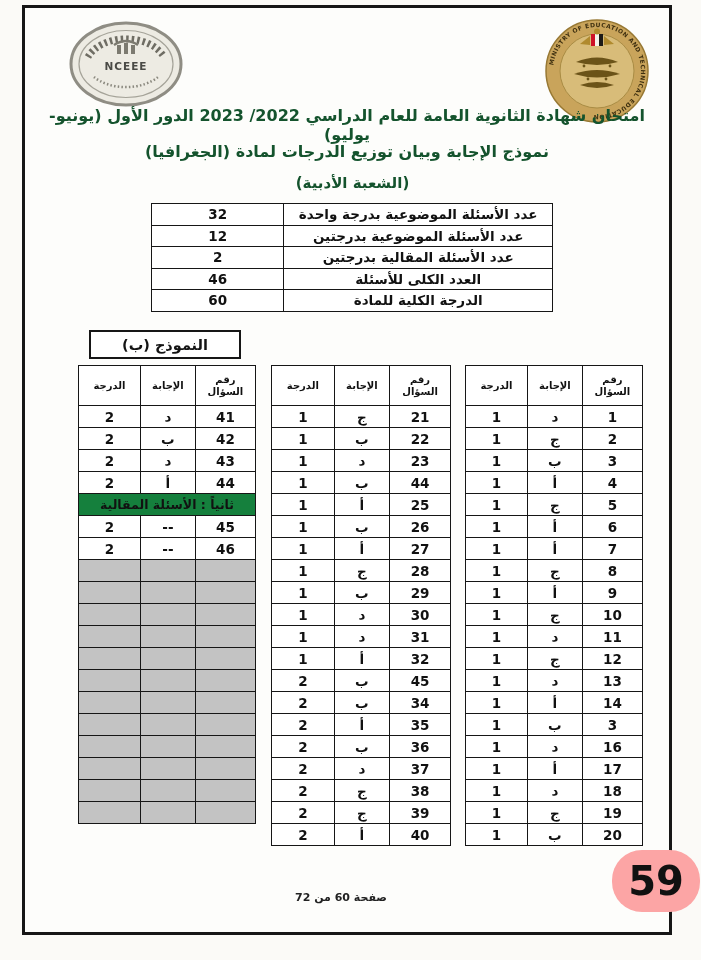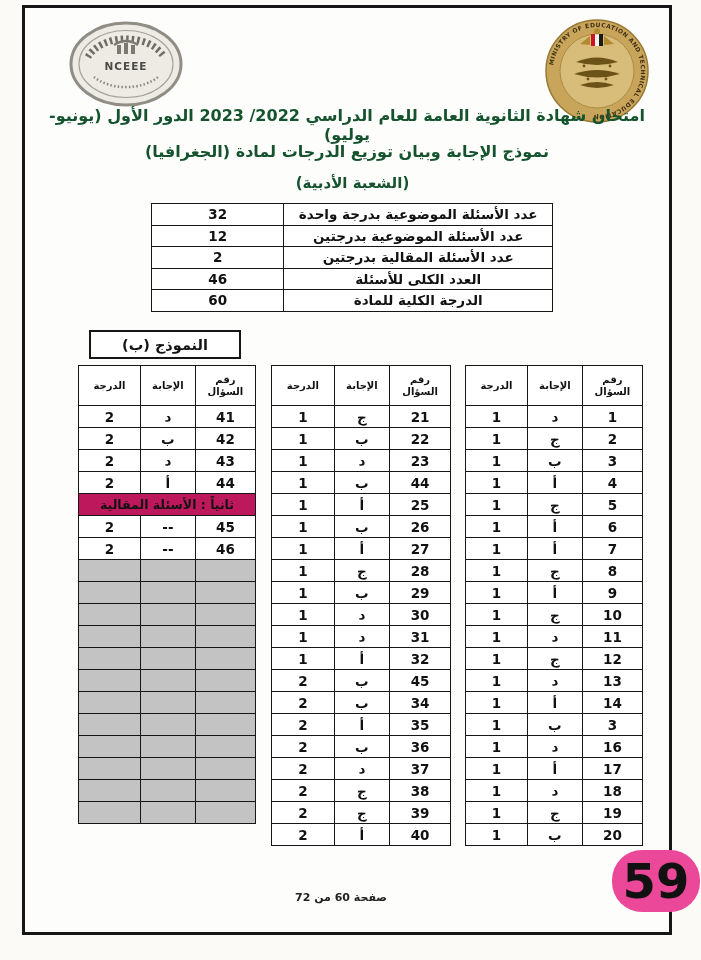--- a/index.html
+++ b/index.html
@@ -42,31 +42,31 @@
   .model-box{left:64px;top:322px;width:152px;height:29px;}
   .objective-box{left:242px;top:319px;width:376px;height:28px;}
 
   .answers{position:absolute;top:357px;direction:rtl;}
   .answers th{font-size:10px;height:40px;line-height:1.15;}
   .answers td{font-size:13.5px;height:22px;}
   .ans-right{left:440px;width:178px;}
   .ans-mid{left:246px;width:180px;}
   .ans-left{left:53px;width:178px;}
   .answers td.empty-cell{background:#c3c3c3;}
-  .answers td.section-cell{font-size:12.5px;height:22px;background:#be185d;}
+  .answers td.section-cell{font-size:12.5px;height:22px;background:#15803d;}
 
   .footer{
     position:absolute;left:0;right:12px;top:883px;text-align:center;direction:rtl;
     font-size:11px;font-weight:bold;color:#222;
   }
   .corner-number{
     position:absolute;left:612px;top:850px;width:88px;height:62px;
-    background:#ec4899;border-radius:30px;
+    background:#fca5a5;border-radius:30px;
     display:flex;align-items:center;justify-content:center;
-    font-size:48px;font-weight:bold;color:#111;z-index:5;
+    font-size:40px;font-weight:bold;color:#111;z-index:5;
   }
 </style>
 </head>
 <body>
 
 <div class="page">
   <div class="frame">
 
     <svg class="logo logo-nceee" viewBox="0 0 118 86" xmlns="http://www.w3.org/2000/svg">
       <ellipse cx="59" cy="43" rx="55" ry="41" fill="#edebe3" stroke="#8f8d84" stroke-width="3"></ellipse>

